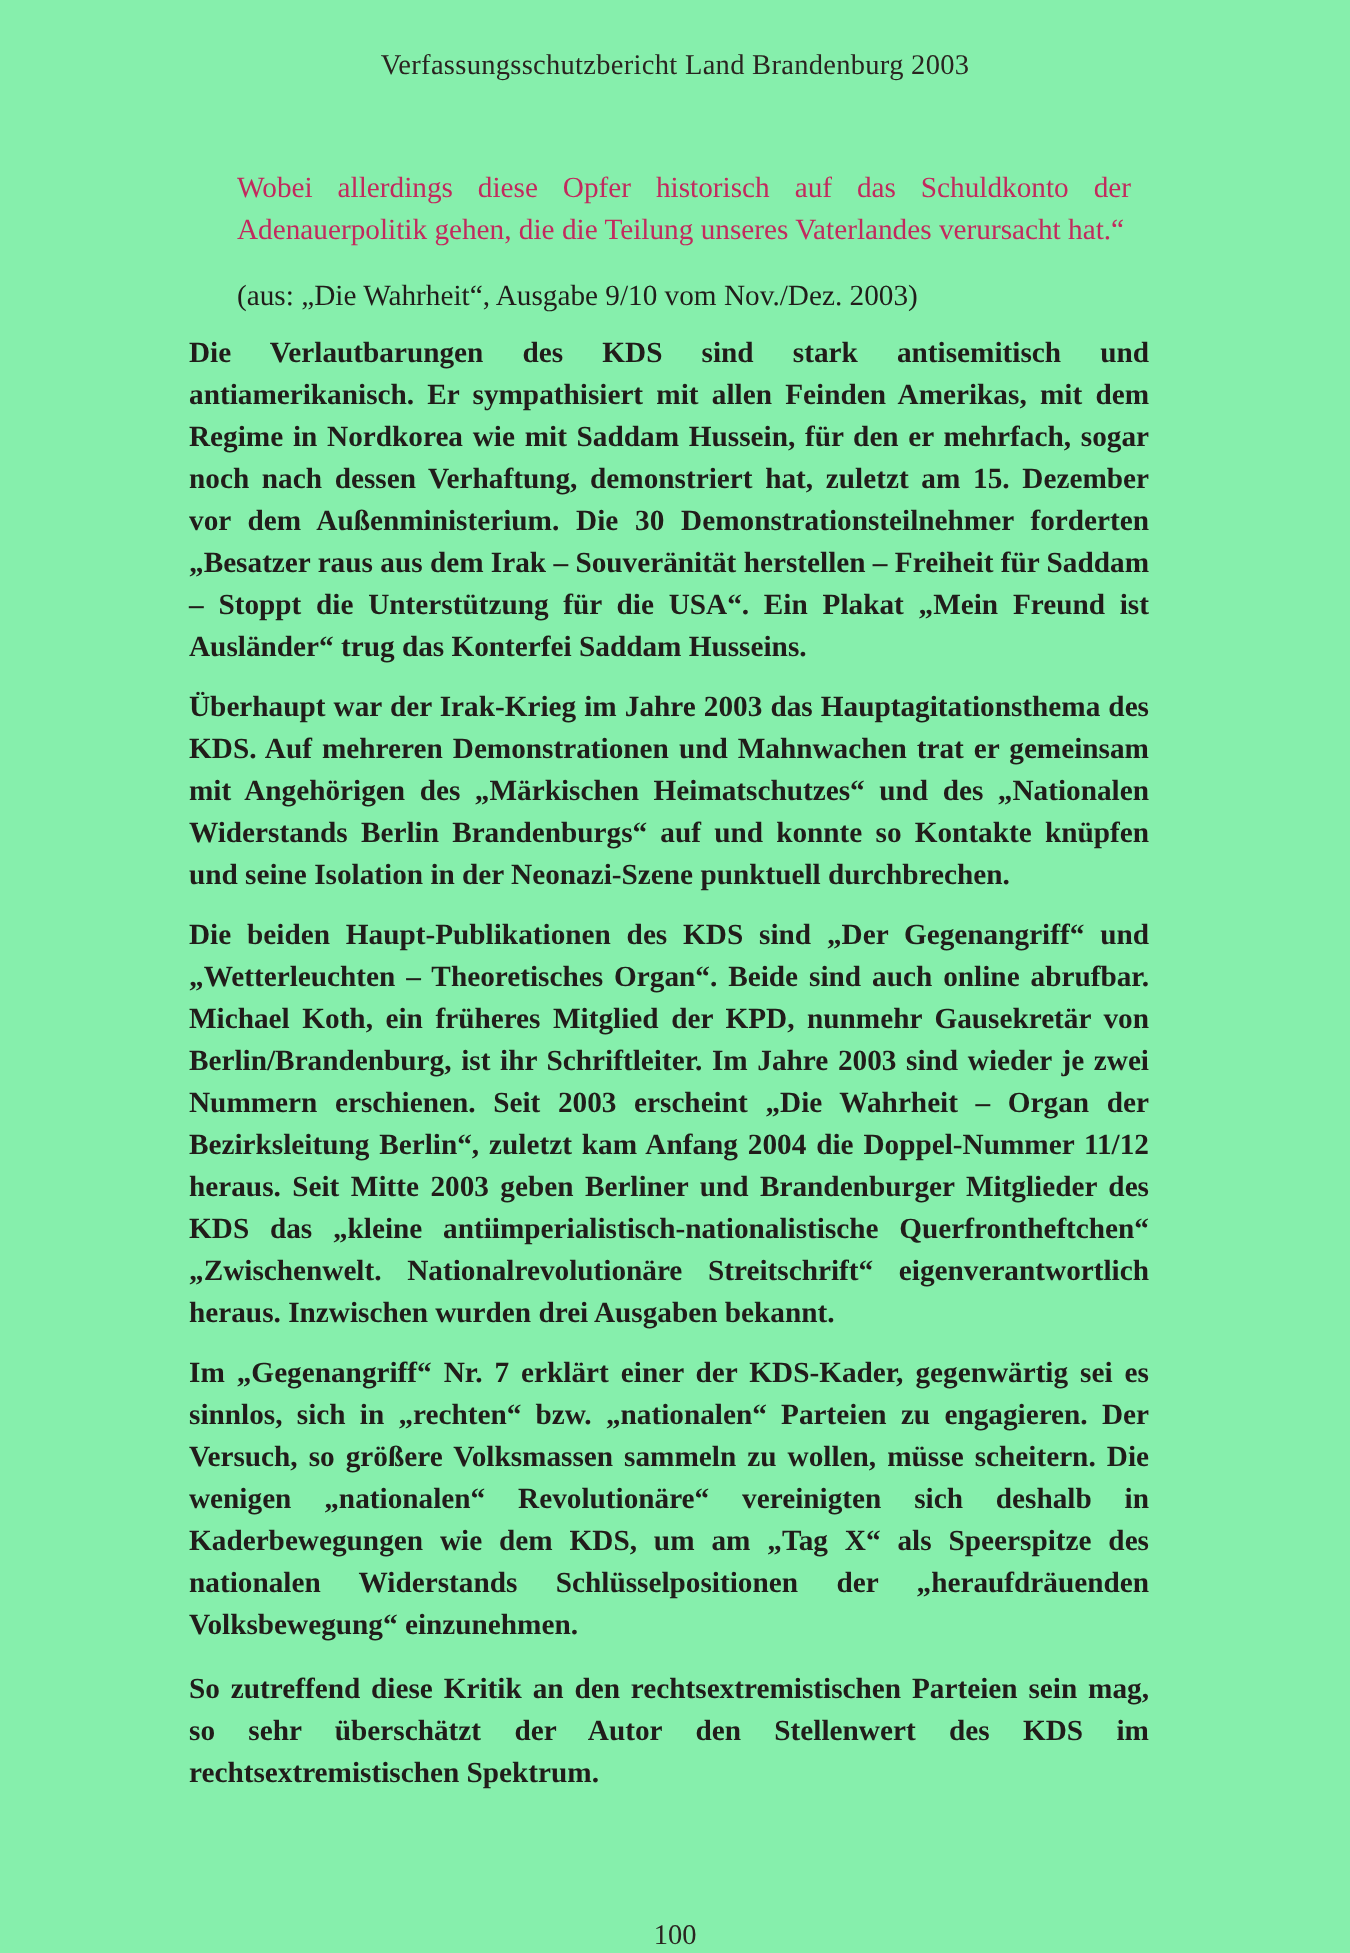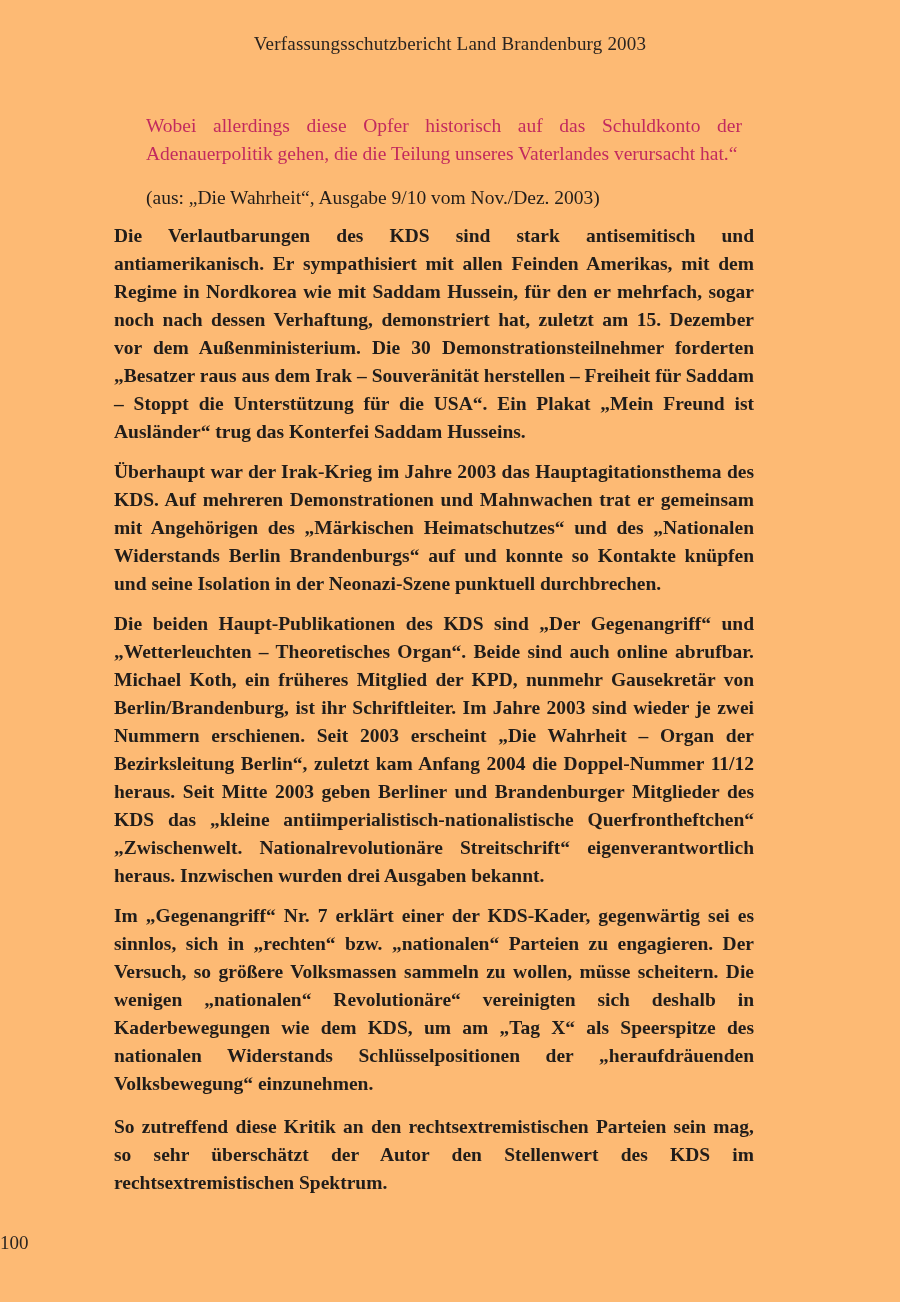--- a/index.html
+++ b/index.html
@@ -5,39 +5,39 @@
   html, body {
     margin: 0;
     padding: 0;
     background: #e9e9e7;
   }
   .page {
     position: relative;
     width: 900px;
     height: 1302px;
     margin: 0 auto;
-    background: #fdba74;
+    background: #86efac;
     color: #211d1a;
     font-family: "Liberation Serif", serif;
     overflow: hidden;
   }
   .running-header {
     position: absolute;
     top: 33px;
     left: 0;
     width: 100%;
     text-align: center;
     font-size: 19px;
     letter-spacing: 0.2px;
     color: #2a2420;
   }
   .content {
     position: absolute;
     top: 112px;
-    left: 114px;
+    left: 126px;
     width: 640px;
     font-size: 19.5px;
     line-height: 28px;
     text-align: justify;
     hyphens: auto;
     -webkit-hyphens: auto;
   }
   .quote {
     margin: 0 0 6px 32px;
     width: 596px;
@@ -51,24 +51,24 @@
   .para {
     margin: 0 0 12px 0;
     font-weight: bold;
   }
   .para:last-child {
     margin-bottom: 0;
     margin-top: 15px;
   }
   .page-number {
     position: absolute;
-    top: 1232px;
+    top: 1280px;
     left: 0;
     width: 100%;
-    text-align: left;
+    text-align: center;
     font-size: 19px;
     color: #2a2420;
   }
 </style>
 </head>
 <body>
 
 <div class="page">
 
   <div class="running-header">Verfassungsschutzbericht Land Brandenburg 2003</div>

